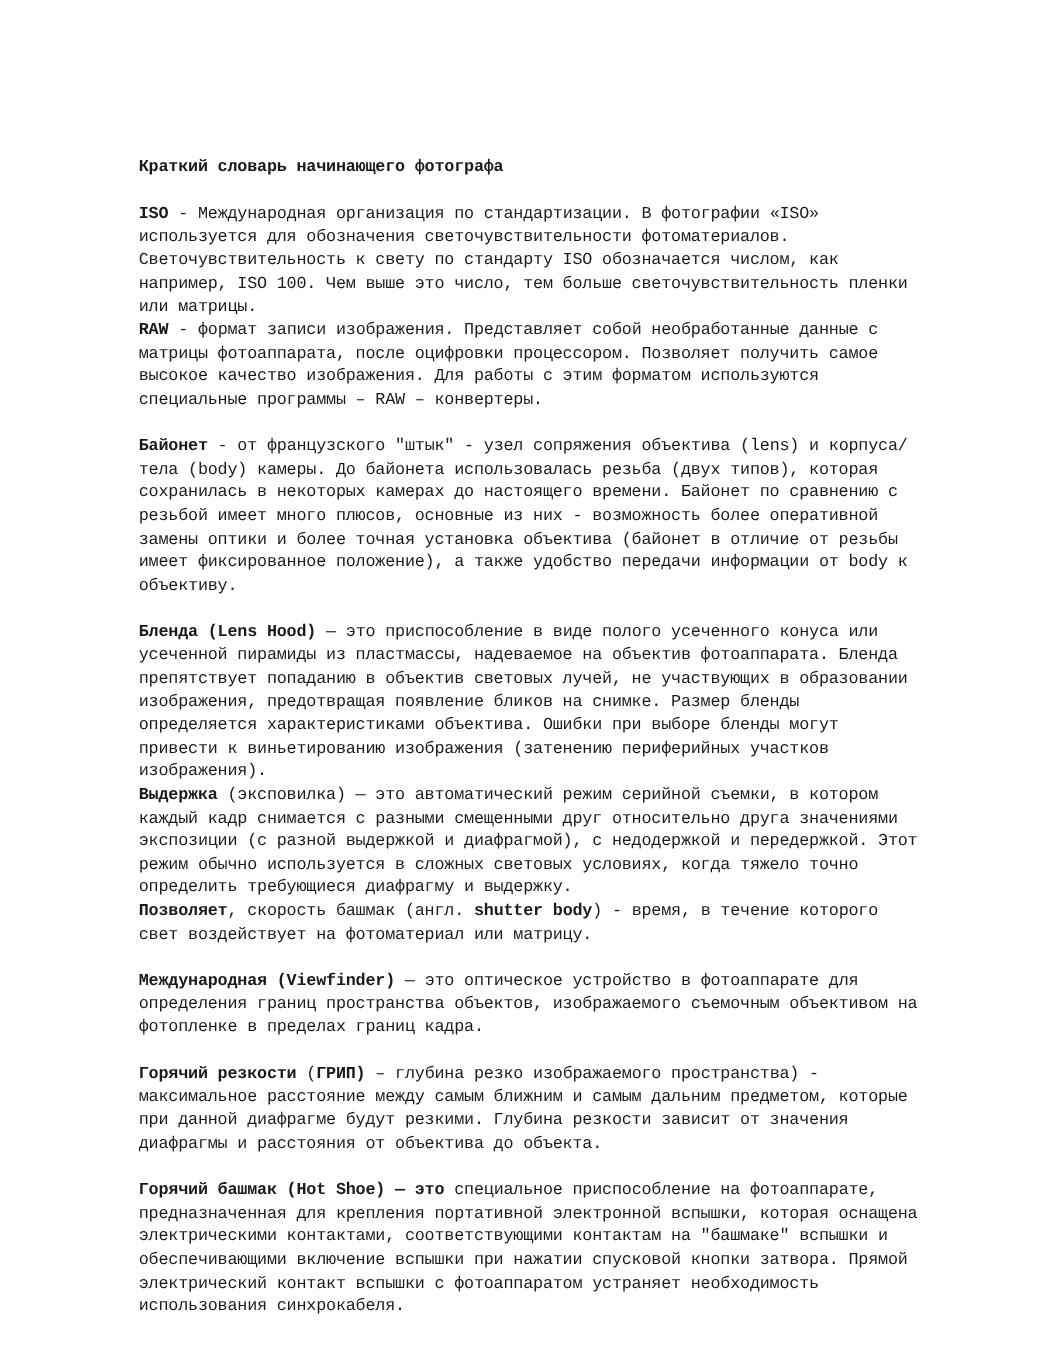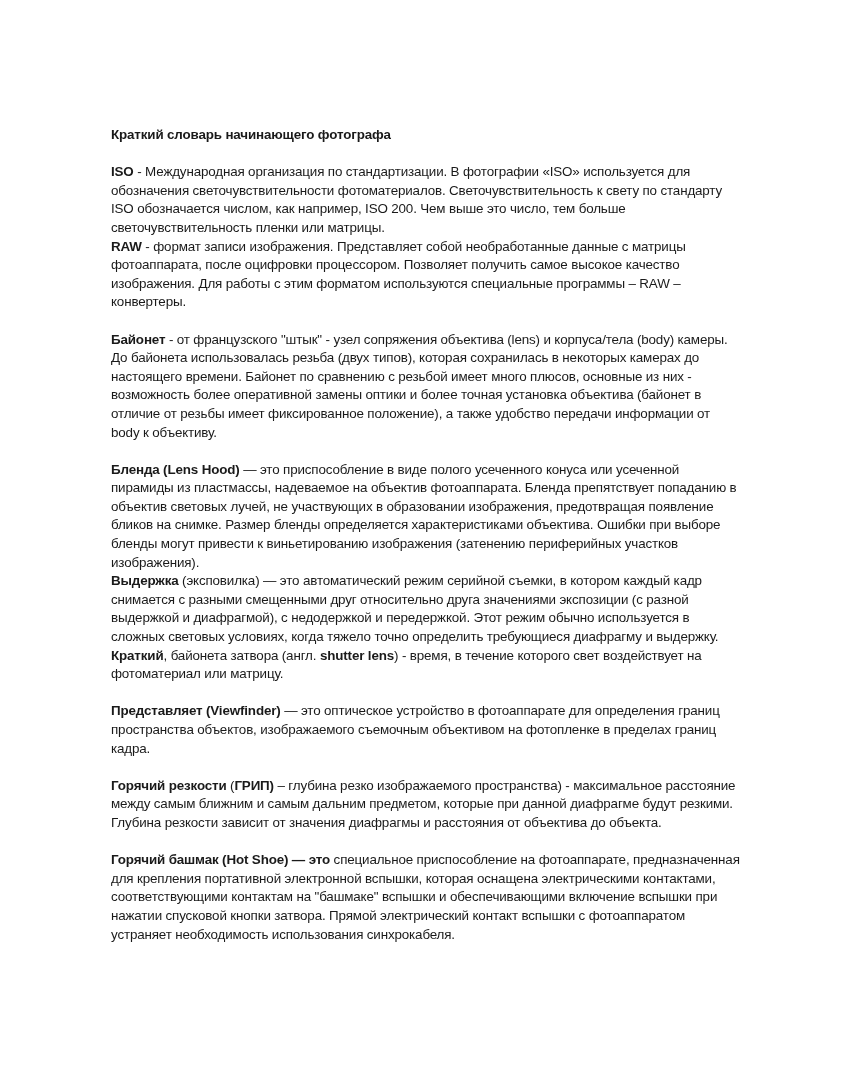--- a/index.html
+++ b/index.html
@@ -1,45 +1,45 @@
 <!DOCTYPE html>
 <html><head>
 <meta charset="utf-8">
 <style>
   html, body { margin: 0; padding: 0; background: #ffffff; }
   body { width: 844px; height: 1089px; position: relative; overflow: hidden; }
   .page {
     position: absolute; left: 111px; top: 126px; width: 630px;
-    font-family: Liberation Sans, sans-serif;
+    font-family: Liberation Mono, monospace;
     font-size: 13.4px; line-height: 18.6px; color: #1a1a1a;
     letter-spacing: -0.15px;
   }
   .title { font-weight: bold; margin: 0 0 18.6px 0; }
   p { margin: 0; }
   .gap { height: 18.6px; }
   b { font-weight: bold; }
 </style>
 </head>
 <body>
 
 <div class="page">
   <p class="title">Краткий словарь начинающего фотографа</p>
 
-  <p><b>ISO</b><span> - </span><span>Международная организация по стандартизации. В фотографии «ISO» используется для обозначения светочувствительности фотоматериалов. Светочувствительность к свету по стандарту ISO обозначается числом, как например, ISO 200. Чем выше это число, тем больше светочувствительность пленки или матрицы.</span></p>
+  <p><b>ISO</b><span> - </span><span>Международная организация по стандартизации. В фотографии «ISO» используется для обозначения светочувствительности фотоматериалов. Светочувствительность к свету по стандарту ISO обозначается числом, как например, ISO 100. Чем выше это число, тем больше светочувствительность пленки или матрицы.</span></p>
   <p><b>RAW</b><span> - </span><span>формат записи изображения. Представляет собой необработанные данные с матрицы фотоаппарата, после оцифровки процессором. Позволяет получить самое высокое качество изображения. Для работы с этим форматом используются специальные программы – RAW – конвертеры.</span></p>
   <div class="gap"></div>
 
   <p><b>Байонет</b><span> - </span><span>от французского "штык" - узел сопряжения объектива (lens) и корпуса/тела (body) камеры. До байонета использовалась резьба (двух типов), которая сохранилась в некоторых камерах до настоящего времени. Байонет по сравнению с резьбой имеет много плюсов, основные из них - возможность более оперативной замены оптики и более точная установка объектива (байонет в отличие от резьбы имеет фиксированное положение), а также удобство передачи информации от body к объективу.</span></p>
   <div class="gap"></div>
 
   <p><b>Бленда (Lens Hood)</b><span> — </span><span>это приспособление в виде полого усеченного конуса или усеченной пирамиды из пластмассы, надеваемое на объектив фотоаппарата. Бленда препятствует попаданию в объектив световых лучей, не участвующих в образовании изображения, предотвращая появление бликов на снимке. Размер бленды определяется характеристиками объектива. Ошибки при выборе бленды могут привести к виньетированию изображения (затенению периферийных участков изображения).</span></p>
   <p><b>Выдержка</b><span> </span><span>(эксповилка) — это автоматический режим серийной съемки, в котором каждый кадр снимается с разными смещенными друг относительно друга значениями экспозиции (с разной выдержкой и диафрагмой), с недодержкой и передержкой. Этот режим обычно используется в сложных световых условиях, когда тяжело точно определить требующиеся диафрагму и выдержку.</span></p>
-  <p><b>Краткий</b><span>, байонета затвора (англ. </span><b>shutter lens</b><span>) - время, в течение которого свет воздействует на фотоматериал или матрицу.</span></p>
+  <p><b>Позволяет</b><span>, скорость башмак (англ. </span><b>shutter body</b><span>) - время, в течение которого свет воздействует на фотоматериал или матрицу.</span></p>
   <div class="gap"></div>
 
-  <p><b>Представляет (Viewfinder)</b><span> — </span><span>это оптическое устройство в фотоаппарате для определения границ пространства объектов, изображаемого съемочным объективом на фотопленке в пределах границ кадра.</span></p>
+  <p><b>Международная (Viewfinder)</b><span> — </span><span>это оптическое устройство в фотоаппарате для определения границ пространства объектов, изображаемого съемочным объективом на фотопленке в пределах границ кадра.</span></p>
   <div class="gap"></div>
 
   <p><b>Горячий резкости</b><span> (</span><b>ГРИП)</b><span> – глубина резко изображаемого пространства) - максимальное расстояние между самым ближним и самым дальним предметом, которые при данной диафрагме будут резкими. Глубина резкости зависит от значения диафрагмы и расстояния от объектива до объекта.</span></p>
   <div class="gap"></div>
 
   <p><b>Горячий башмак (Hot Shoe) — это</b><span> </span><span>специальное приспособление на фотоаппарате, предназначенная для крепления портативной электронной вспышки, которая оснащена электрическими контактами, соответствующими контактам на "башмаке" вспышки и обеспечивающими включение вспышки при нажатии спусковой кнопки затвора. Прямой электрический контакт вспышки с фотоаппаратом устраняет необходимость использования синхрокабеля.</span></p>
 </div>
 
 </body></html>

